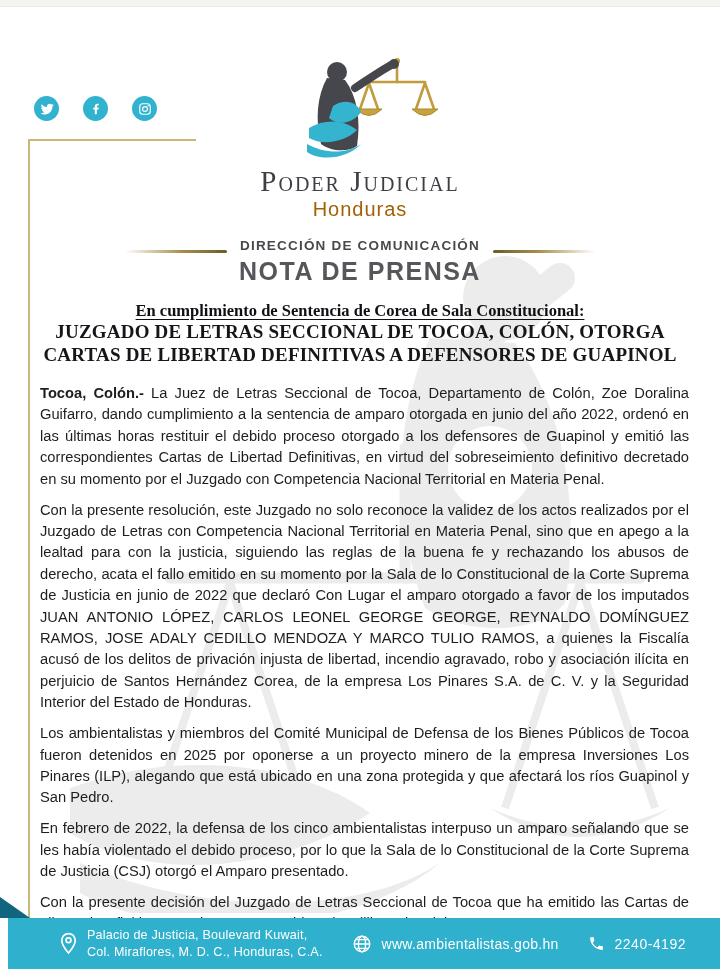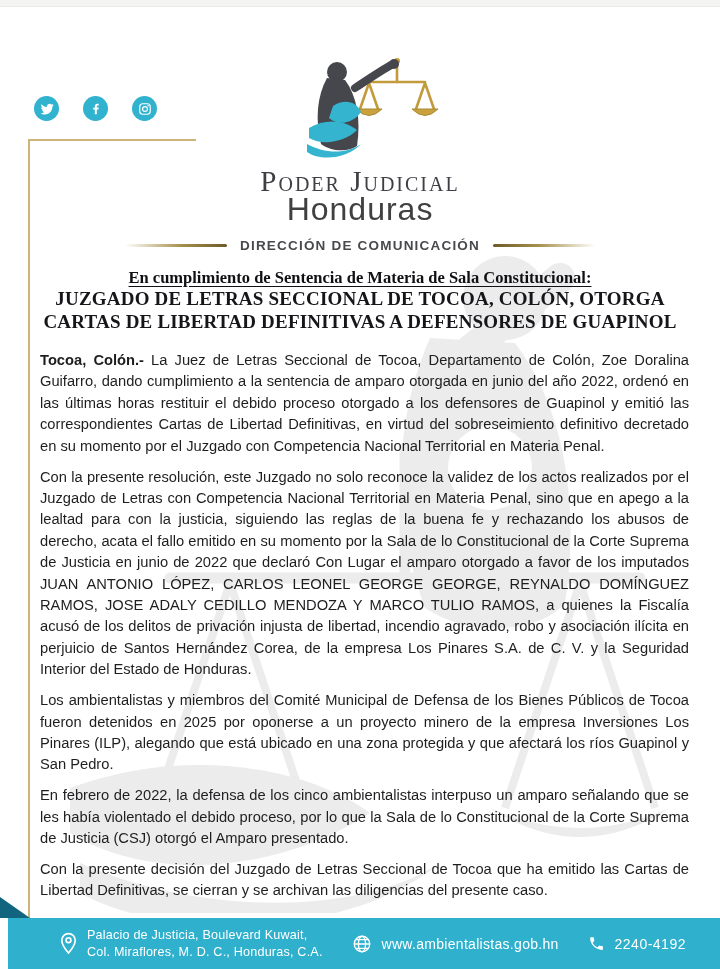--- a/index.html
+++ b/index.html
@@ -22,24 +22,24 @@
   .social-btn svg { display:block; }
 
   
   .watermark { position:absolute; left:40px; top:248px; width:645px; height:665px; z-index:0; }
 
   
   .header { position:relative; z-index:1; text-align:center; padding-top:52px; }
   .logo-figure { display:block; margin:0 auto; }
   .logo-title { font-family:"Liberation Serif", serif; font-variant:small-caps;
     font-size:29px; letter-spacing:2px; color:#3e3f44; line-height:30px; margin-top:2px; }
-  .logo-subtitle { font-size:32px; color:#404040; letter-spacing:1px; line-height:26px; }
+  .logo-subtitle { font-size:20px; color:#a16207; letter-spacing:1px; line-height:26px; }
 
   .masthead { margin-top:16px; }
-  .dept-row { display:flex; align-items:center; justify-content:center; gap:13px; }
+  .dept-row { display:flex; align-items:flex-end; justify-content:center; gap:13px; }
   .rule { height:3px; width:102px; border-radius:2px; }
   .rule-left  { background:linear-gradient(to right, rgba(176,148,72,0), #a8904c 55%, #6e5a28); }
   .rule-right { background:linear-gradient(to left,  rgba(176,148,72,0), #a8904c 55%, #6e5a28); }
   .dept { font-size:13.5px; font-weight:bold; letter-spacing:1.2px; color:#48494d; }
   .doc-type { margin-top:4px; font-size:25px; font-weight:bold; letter-spacing:1.5px; color:#56575b; }
 
   .kicker { position:relative; z-index:1; margin-top:15px; text-align:center;
     font-family:"Liberation Serif", serif; font-weight:bold; font-size:16.5px; color:#101014;
     text-decoration:underline; text-underline-offset:3px; }
   .headline { position:relative; z-index:1; text-align:center;
@@ -139,24 +139,25 @@
     </svg>
     <div class="logo-title">Poder Judicial</div>
     <div class="logo-subtitle">Honduras</div>
 
     <div class="masthead">
       <div class="dept-row">
         <span class="rule rule-left"></span>
         <span class="dept">DIRECCIÓN DE COMUNICACIÓN</span>
         <span class="rule rule-right"></span>
       </div>
+      <div class="doc-type">NOTA DE PRENSA</div>
     </div>
   </div>
 
-  <div class="kicker">En cumplimiento de Sentencia de Materia de Sala Constitucional:</div>
+  <div class="kicker">En cumplimiento de Sentencia de Corea de Sala Constitucional:</div>
   <div class="headline">
     <div>JUZGADO DE LETRAS SECCIONAL DE TOCOA, COLÓN, OTORGA</div>
     <div>CARTAS DE LIBERTAD DEFINITIVAS A DEFENSORES DE GUAPINOL</div>
   </div>
 
   <div class="body-copy">
     <p><span class="lead">Tocoa, Colón.-</span><span> La Juez de Letras Seccional de Tocoa, Departamento de Colón, Zoe Doralina Guifarro, dando cumplimiento a la sentencia de amparo otorgada en junio del año 2022, ordenó en las últimas horas restituir el debido proceso otorgado a los defensores de Guapinol y emitió las correspondientes Cartas de Libertad Definitivas, en virtud del sobreseimiento definitivo decretado en su momento por el Juzgado con Competencia Nacional Territorial en Materia Penal.</span></p>
     <p><span>Con la presente resolución, este Juzgado no solo reconoce la validez de los actos realizados por el Juzgado de Letras con Competencia Nacional Territorial en Materia Penal, sino que en apego a la lealtad para con la justicia, siguiendo las reglas de la buena fe y rechazando los abusos de derecho, acata el fallo emitido en su momento por la Sala de lo Constitucional de la Corte Suprema de Justicia en junio de 2022 que declaró </span><span class="b">Con Lugar</span><span> el amparo otorgado a favor de los imputados JUAN ANTONIO LÓPEZ, CARLOS LEONEL GEORGE GEORGE, REYNALDO DOMÍNGUEZ RAMOS, JOSE ADALY CEDILLO MENDOZA Y MARCO TULIO RAMOS, a quienes la Fiscalía acusó de los delitos de privación injusta de libertad, incendio agravado, robo y asociación ilícita en perjuicio de Santos Hernández Corea, de la empresa Los Pinares S.A. de C. V. y la Seguridad Interior del Estado de Honduras.</span></p>
     <p>Los ambientalistas y miembros del Comité Municipal de Defensa de los Bienes Públicos de Tocoa fueron detenidos en 2025 por oponerse a un proyecto minero de la empresa Inversiones Los Pinares (ILP), alegando que está ubicado en una zona protegida y que afectará los ríos Guapinol y San Pedro.</p>
     <p>En febrero de 2022, la defensa de los cinco ambientalistas interpuso un amparo señalando que se les había violentado el debido proceso, por lo que la Sala de lo Constitucional de la Corte Suprema de Justicia (CSJ) otorgó el Amparo presentado.</p>

